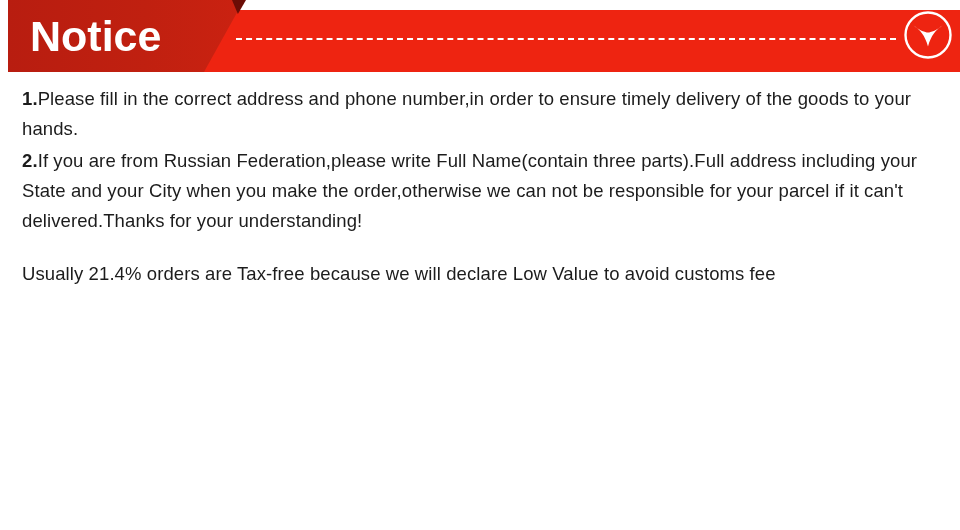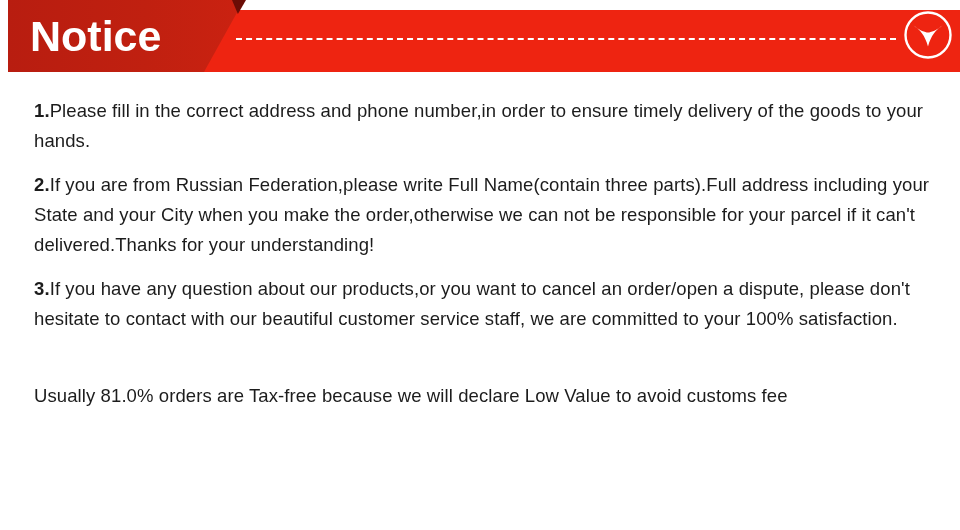--- a/index.html
+++ b/index.html
@@ -105,21 +105,21 @@
   .banner-icon svg { display: block; }
 
   
   .body-block {
     padding: 8px 14px 0 20px;
   }
   .para {
     font-size: 18.5px;
     line-height: 30px;
     color: #1c1c1c;
-    margin: 14px;
+    margin: 2px;
     text-align: left;
     letter-spacing: 0.1px;
   }
   .para .num {
     font-weight: bold;
   }
 
   .notice-body { padding-top: 10px; }
   .tax-body { padding-top: 11px; }
 
@@ -140,23 +140,22 @@
       <svg width="52" height="52" viewBox="0 0 52 52" aria-hidden="true">
         <circle cx="26" cy="26" r="22.5" fill="none" stroke="#ffffff" stroke-width="2.4"></circle>
         <path d="M11.5 16.5 C 18 20.5, 23 26.5, 26 37.5 C 29 26.5, 34 20.5, 40.5 16.5 C 34 21.5, 29 23.5, 26 23.5 C 23 23.5, 18 21.5, 11.5 16.5 Z" fill="#ffffff"></path>
       </svg>
     </div>
   </div>
 
   <div class="body-block notice-body">
     <p class="para"><span class="num">1.</span><span>Please fill in the correct address and phone number,in order to ensure timely delivery of the goods to your hands.</span></p>
     <p class="para"><span class="num">2.</span><span>If you are from Russian Federation,please write Full Name(contain three parts).Full address including your State and your City when you make the order,otherwise we can not be responsible for your parcel if it can't delivered.Thanks for your understanding!</span></p>
-    <p class="para"><span class="num">3.</span><span>If you have any question about our products,or you want to cancel an order/open a dispute, please don't hesitate to contact with our beautiful customer service staff, we are committed to your 100% satisfaction.</span></p>
   </div>
 
   <div class="spacer-top"></div>
 
 
   <div class="body-block tax-body">
-    <p class="para"><span class="num"></span><span>Usually 81.0% orders are Tax-free because we will declare Low Value to avoid customs fee</span></p>
+    <p class="para"><span class="num"></span><span>Usually 21.4% orders are Tax-free because we will declare Low Value to avoid customs fee</span></p>
   </div>
 
 </div>
 
 </body></html>

